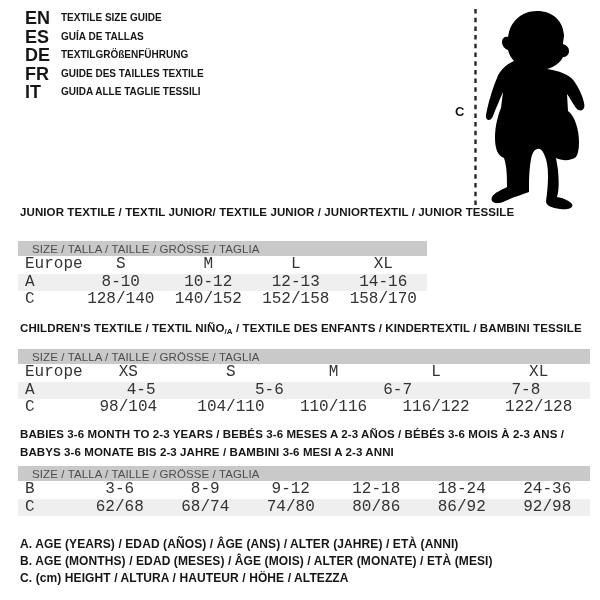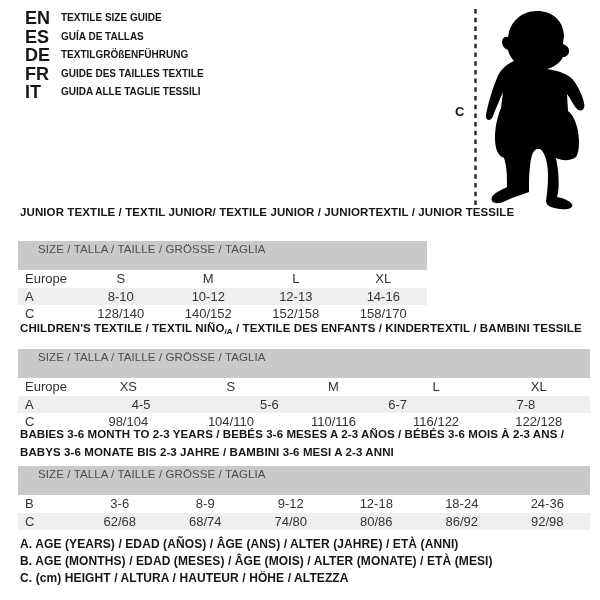--- a/index.html
+++ b/index.html
@@ -19,22 +19,22 @@
   .measure-label { position:absolute; left:455px; top:104px; font-weight:bold; font-size:13px; color:#161616; }
   .baby { position:absolute; left:483px; top:8px; }
 
   
   .sec-title { position:absolute; left:20px; font-weight:bold; font-size:11.5px; color:#161616; white-space:nowrap; letter-spacing:0.1px; }
   .sec-title .subscript { font-size:8px; vertical-align:-2px; }
   .sec-title.two-line { line-height:17.5px; white-space:normal; width:565px; }
 
   
   .size-table { position:absolute; left:18px; }
-  .size-bar { height:29px; line-height:17.5px; background:#c9c9c9; color:#4d4d4d; font-size:11.5px; padding-left:20px; letter-spacing:0.1px; }
-  .trow { display:flex; height:17.5px; line-height:17.5px; font-size:13px; color:#333333; }
+  .size-bar { height:15px; line-height:17.5px; background:#c9c9c9; color:#4d4d4d; font-size:11.5px; padding-left:14px; letter-spacing:0.1px; }
+  .trow { display:flex; height:17.5px; line-height:17.5px; font-size:16px; color:#333333;font-family:Liberation Mono, monospace; }
   .trow.alt { background:#efefef; }
   .trow .lbl { width:52px; padding-left:7px; }
   .trow .val { flex:1; text-align:center; }
 
   
   .notes { position:absolute; left:20px; top:536px; line-height:17.2px; }
   .note-line { font-weight:bold; font-size:12px; color:#161616; white-space:nowrap; letter-spacing:0.1px; }
 </style>
 </head>
 <body>

